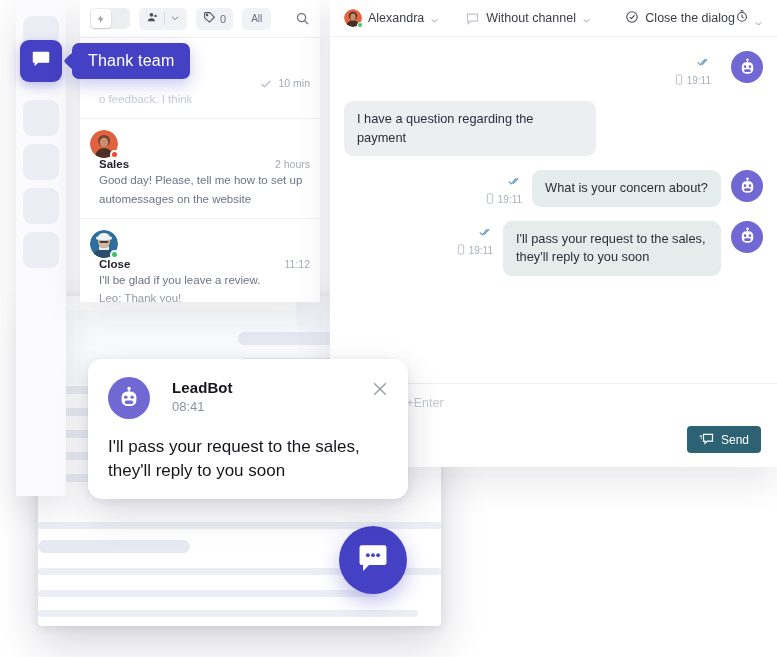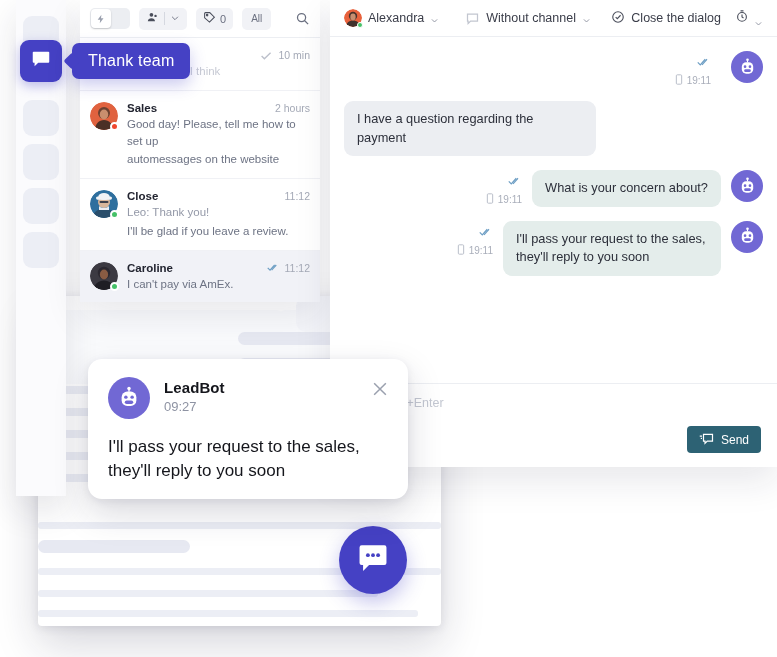--- a/index.html
+++ b/index.html
@@ -38,21 +38,21 @@
     background: #fff; border-radius: 14px;
     box-shadow: 0 14px 34px rgba(30,30,60,.17), 0 2px 8px rgba(30,30,60,.08);
     padding: 18px 20px;
   }
   .lb-head { display: flex; align-items: flex-start; }
   .lb-av {
     width: 42px; height: 42px; border-radius: 50%; background: #7168d4;
     display: flex; align-items: center; justify-content: center; flex: 0 0 42px;
   }
   .lb-av svg { width: 26px; height: 26px; }
-  .lb-meta { margin-left: 14px; padding-top: 2px; }
+  .lb-meta { margin-left: 22px; padding-top: 2px; }
   .lb-name { font-size: 15px; font-weight: 700; color: #15161c; letter-spacing:.1px; }
   .lb-time { font-size: 13px; color: #8e93a3; margin-top: 3px; }
   .lb-close {
     position: absolute; right: 18px; top: 20px; width: 20px; height: 20px;
     cursor: pointer; color: #9aa0ae;
   }
   .lb-close svg { width: 20px; height: 20px; }
   .lb-body {
     margin-top: 16px; font-size: 17px; line-height: 1.42; color: #15161c;
   }
@@ -101,21 +101,21 @@
     font-size: 11px; color: #6b7080; cursor:pointer;
   }
   .tb-chip svg { width: 13px; height: 13px; }
   .tb-chip .divider { width:1px; height:13px; background:#d5d8e0; margin:0 1px; }
   .tb-chip.all { color:#6b7080; font-size:10px; padding: 0 9px;}
   .tb-search { margin-left: auto; cursor:pointer; color:#6b7080; }
   .tb-search svg { width: 15px; height: 15px; display:block; }
 
   .conv {
     display: flex; padding: 11px 10px 11px 10px; position: relative;
-    border-bottom: 1px solid #f0f1f5; cursor: pointer;
+    border-bottom: 1px solid #f0f1f5; cursor: pointer; flex-direction: column;
   }
   .conv.sel { background: #f1f2f7; }
   .conv-av {
     width: 28px; height: 28px; border-radius: 50%; flex: 0 0 28px;
     position: relative; overflow: visible;
   }
   .conv-av .pic { width:28px; height:28px; border-radius:50%; display:block; }
   .conv-av .dot {
     position: absolute; right: -1px; bottom: -1px; width: 9px; height: 9px;
     border-radius: 50%; border: 2px solid #fff;
@@ -143,21 +143,21 @@
   .dh-item { display:flex; align-items:center; gap:6px; cursor:pointer;
              font-size: 12.5px; color: #3a3d49; }
   .dh-item .av { width:18px; height:18px; border-radius:50%; position:relative; }
   .dh-item .av .pic { width:18px;height:18px;border-radius:50%;display:block; }
   .dh-item .av .dot { position:absolute; right:-1px; bottom:-1px; width:6px;height:6px;
                       border-radius:50%; background:#45c168; border:1.5px solid #fff; }
   .caret { width: 9px; height: 9px; color:#8a8f9d; }
   .dh-sep { width: 14px; }
   .dh-item.muted { color:#3a3d49; }
   .dh-item.muted .chan-ic { color:#c2c6d0; width:15px; height:15px; }
-  .dh-right { margin-left: auto; display:flex; align-items:center; gap:14px; }
+  .dh-right { margin-left: auto; display:flex; align-items:center; }
   .dh-close { display:flex; align-items:center; gap:6px; font-size:12.5px; color:#3a3d49; cursor:pointer;}
   .dh-close svg { width: 14px; height: 14px; }
   .dh-timer { display:flex; align-items:center; gap:5px; cursor:pointer; color:#3a3d49;}
 
   .msgs { position: relative; height: 346px; padding: 14px 14px 0 14px; }
   .m-row { display: flex; align-items: flex-start; margin-bottom: 14px; }
   .m-row.out { justify-content: flex-end; }
   .bubble {
     max-width: 252px; border-radius: 9px; padding: 9px 13px;
     font-size: 12.8px; line-height: 1.45; color: #2c2f3a;
@@ -382,22 +382,22 @@
           </svg>
         <span class="dot" style="background:#45c168"></span>
       </div>
       <div class="conv-main">
         <div class="conv-row1">
           <span class="conv-name">Close</span>
           <span class="conv-right">
             <span class="conv-time">11:12</span>
           </span>
         </div>
+        <div class="conv-line dark">I'll be glad if you leave a review.</div>
         <div class="conv-line">Leo: Thank you!</div>
-        <div class="conv-line dark">I'll be glad if you leave a review.</div>
       </div>
     </div>
 
     <div class="conv sel">
       <div class="conv-av">
         <svg class="pic" viewBox="0 0 28 28">
             <defs>
               <clipPath id="c3">
                 <circle cx="14" cy="14" r="14"></circle>
               </clipPath>
@@ -626,21 +626,21 @@
             <circle cx="12" cy="3.2" r="1.6"></circle>
             <rect x="11.35" y="4" width="1.3" height="2.2"></rect>
             <rect x="5.2" y="6" width="13.6" height="13.4" rx="5.2"></rect>
             <circle cx="9.1" cy="11.2" r="1.6" fill="#7168d4"></circle>
             <circle cx="14.9" cy="11.2" r="1.6" fill="#7168d4"></circle>
             <rect x="8.1" y="14.3" width="7.8" height="3.3" rx="1.65" fill="#7168d4"></rect>
           </svg>
       </div>
       <div class="lb-meta">
         <div class="lb-name">LeadBot</div>
-        <div class="lb-time">09:27</div>
+        <div class="lb-time">08:41</div>
       </div>
       <div class="lb-close">
         <svg viewBox="0 0 24 24" fill="none" stroke="#9aa0ae" stroke-width="1.8">
             <path d="M5 5l14 14M19 5L5 19"></path>
           </svg>
       </div>
     </div>
     <div class="lb-body">I'll pass your request to the sales, they'll reply to you soon</div>
   </div>
 

